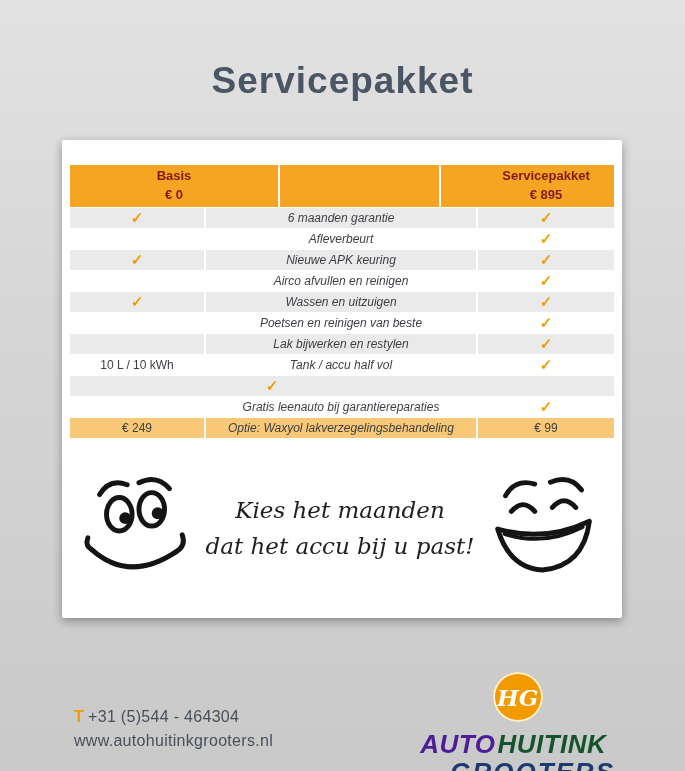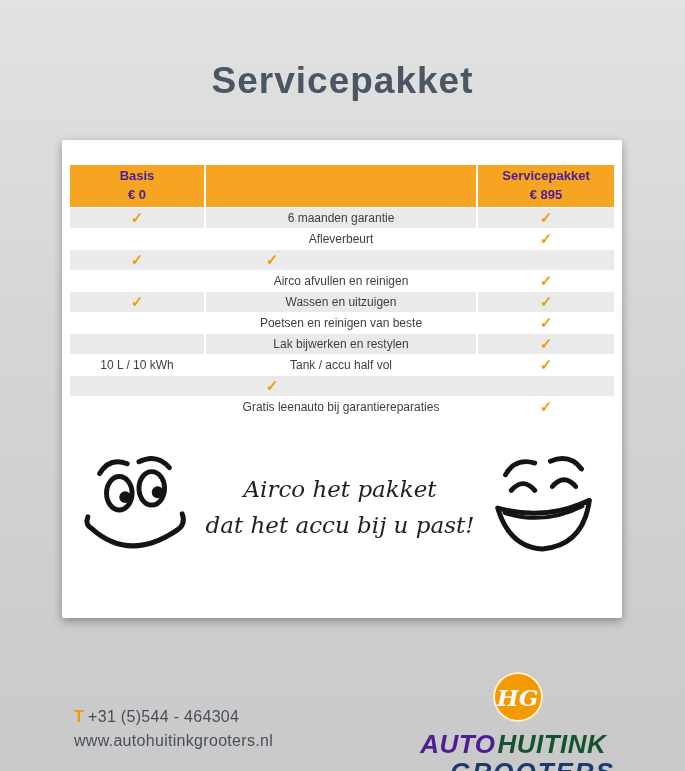--- a/index.html
+++ b/index.html
@@ -26,24 +26,24 @@
   }
 
   
   .table{margin:25px 8px 0 8px;}
   .thead{
     display:flex;height:42px;background:#f6a522;
     border-bottom:1px solid #fff;
   }
   .hcell{
     display:flex;flex-direction:column;justify-content:center;
-    text-align:center;font-size:13px;font-weight:bold;color:#4c1d95;line-height:1.45;
+    text-align:center;font-size:13px;font-weight:bold;color:#7f1d1d;line-height:1.45;margin-left:37px;
   }
   .col-basis{width:134px;flex:none;}
-  .col-label{flex:1;border-left:2px solid #fff;border-right:2px solid #fff;}
+  .col-label{flex:1;border-left:2px solid #fff;border-right:2px solid #fff;font-style:italic;}
   .col-service{width:136px;flex:none;}
 
   .trow{
     display:flex;height:20px;align-items:stretch;
     border-bottom:1px solid #fff;background:#ffffff;
   }
   .trow:nth-child(odd){background:#eaeaea;}
   .trow.highlight, .trow.highlight:nth-child(odd){background:#f9c877;}
   .cell{
     display:flex;align-items:center;justify-content:center;
@@ -113,20 +113,21 @@
             <div class="cell col-label">6 maanden garantie</div>
             <div class="cell col-service check">✓</div>
           </div>
           <div class="trow">
             <div class="cell col-basis"></div>
             <div class="cell col-label">Afleverbeurt</div>
             <div class="cell col-service check">✓</div>
           </div>
           <div class="trow">
             <div class="cell col-basis check">✓</div>
+            <div class="cell col-label">Nieuwe APK keuring</div>
             <div class="cell col-service check">✓</div>
           </div>
           <div class="trow">
             <div class="cell col-basis"></div>
             <div class="cell col-label">Airco afvullen en reinigen</div>
             <div class="cell col-service check">✓</div>
           </div>
           <div class="trow">
             <div class="cell col-basis check">✓</div>
             <div class="cell col-label">Wassen en uitzuigen</div>
@@ -148,41 +149,46 @@
             <div class="cell col-service check">✓</div>
           </div>
           <div class="trow">
             <div class="cell col-basis"></div>
             <div class="cell col-service check">✓</div>
           </div>
           <div class="trow">
             <div class="cell col-basis"></div>
             <div class="cell col-label">Gratis leenauto bij garantiereparaties</div>
             <div class="cell col-service check">✓</div>
+          </div>
+          <div class="trow highlight">
+            <div class="cell col-basis">€ 249</div>
+            <div class="cell col-label">Optie: Waxyol lakverzegelingsbehandeling</div>
+            <div class="cell col-service">€ 99</div>
           </div>
         </div>
     </div>
 
     <div class="tagline-row">
       <svg class="smiley" width="118" height="128" viewBox="0 0 120 130">
         <g fill="none" stroke="#141414" stroke-width="5" stroke-linecap="round">
           <path d="M22 30 Q32 13 50 20"></path>
           <path d="M62 18 Q80 9 93 24"></path>
           <ellipse cx="42" cy="50" rx="13" ry="17"></ellipse>
           <ellipse cx="75" cy="45" rx="13" ry="17"></ellipse>
           <path d="M14 86 Q52 120 100 88"></path>
           <path d="M100 88 Q110 82 106 71"></path>
           <path d="M14 86 Q7 82 10 74"></path>
         </g>
         <circle cx="48" cy="54" r="6" fill="#141414"></circle>
         <circle cx="81" cy="49" r="6" fill="#141414"></circle>
       </svg>
 
       <div class="tagline">
-        <div>Airco het pakket</div>
+        <div>Kies het maanden</div>
         <div>dat het accu bij u past!</div>
       </div>
 
       <svg class="smiley" width="122" height="118" viewBox="0 0 125 120">
         <g fill="none" stroke="#141414" stroke-width="5" stroke-linecap="round">
           <path d="M22 26 Q32 8 52 14"></path>
           <path d="M68 12 Q88 4 100 20"></path>
           <path d="M28 42 Q40 28 52 42"></path>
           <path d="M70 38 Q82 24 94 38"></path>
         </g>

